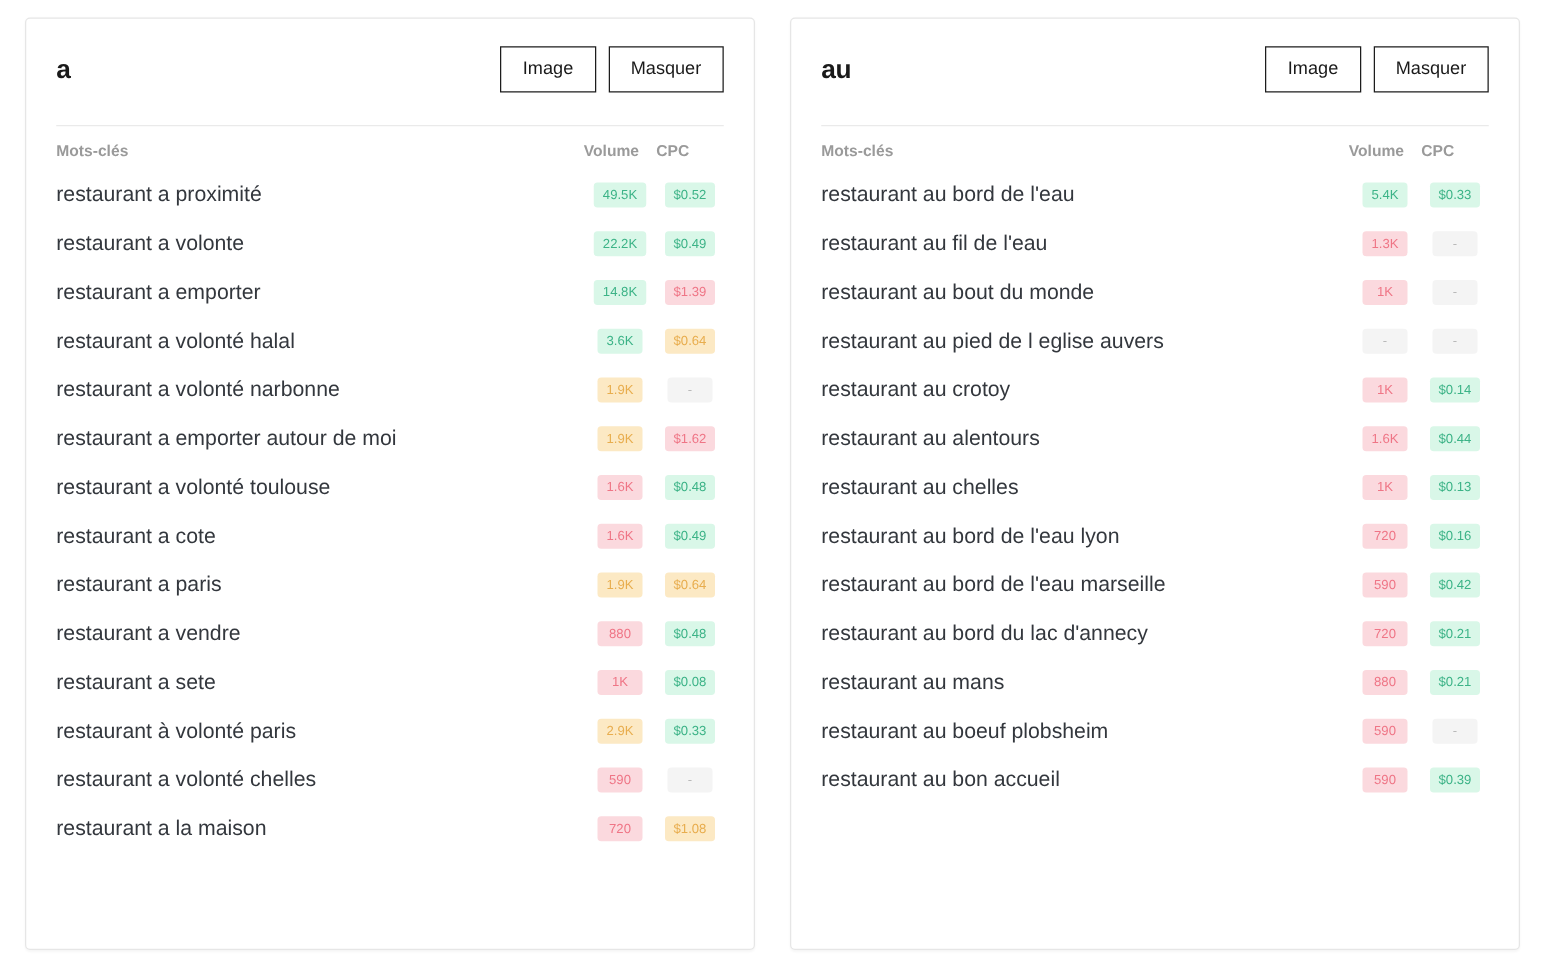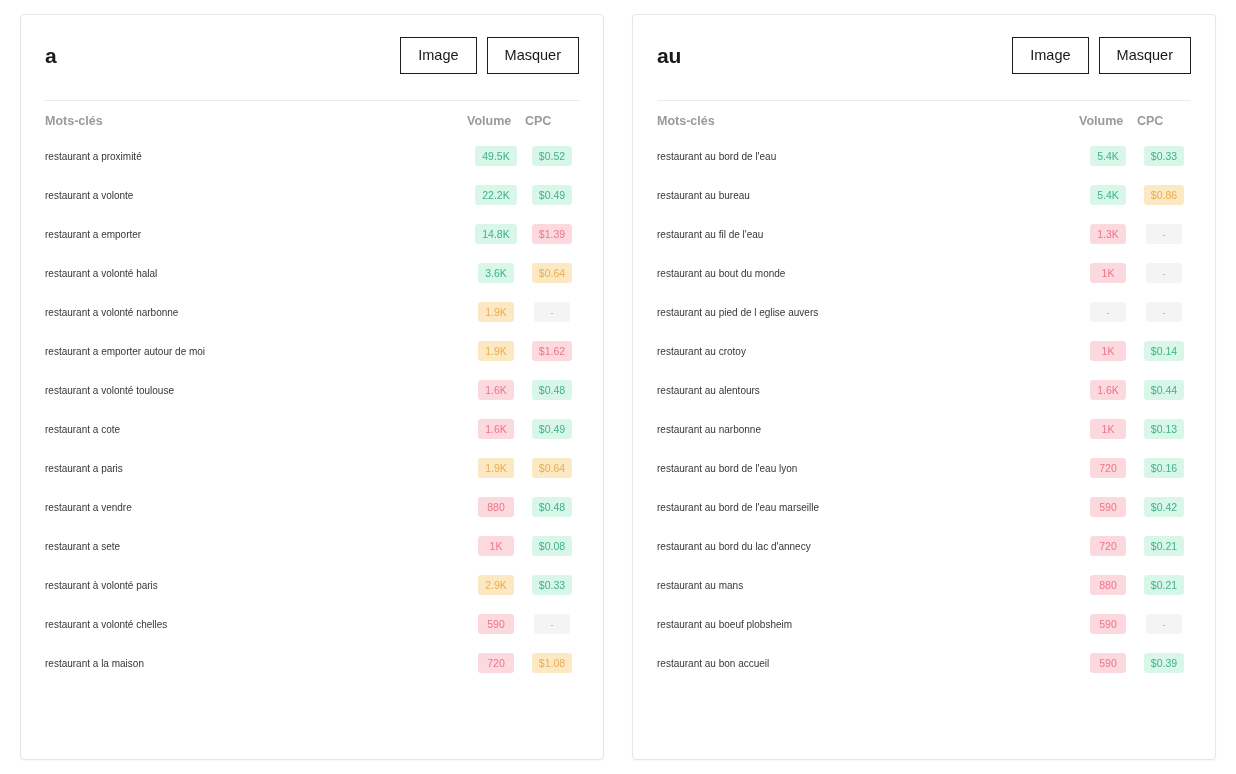--- a/index.html
+++ b/index.html
@@ -91,21 +91,21 @@
   th.col-vol  { width: 58px; text-align: center; }
   th.col-cpc  { width: 54px; text-align: center; }
 
   table.kw-table td {
     padding: 0;
     vertical-align: middle;
     height: 39px;
   }
 
   td.kw-name {
-    font-size: 10px;
+    font-size: 17px;
     color: #33373d;
     padding-right: 10px;
     white-space: nowrap;
     overflow: hidden;
     text-overflow: ellipsis;
   }
 
   td.cell-vol, td.cell-cpc {
     text-align: center;
   }
@@ -237,25 +237,20 @@
             <th class="col-cpc">CPC</th>
           </tr>
         </thead>
         <tbody>
           <tr>
             <td class="kw-name">restaurant au bord de l'eau</td>
             <td class="cell-vol"><span class="badge green">5.4K</span></td>
             <td class="cell-cpc"><span class="badge green">$0.33</span></td>
           </tr>
           <tr>
-            <td class="kw-name">restaurant au bureau</td>
-            <td class="cell-vol"><span class="badge green">5.4K</span></td>
-            <td class="cell-cpc"><span class="badge orange">$0.86</span></td>
-          </tr>
-          <tr>
             <td class="kw-name">restaurant au fil de l'eau</td>
             <td class="cell-vol"><span class="badge red">1.3K</span></td>
             <td class="cell-cpc"><span class="badge none">-</span></td>
           </tr>
           <tr>
             <td class="kw-name">restaurant au bout du monde</td>
             <td class="cell-vol"><span class="badge red">1K</span></td>
             <td class="cell-cpc"><span class="badge none">-</span></td>
           </tr>
           <tr>
@@ -267,21 +262,21 @@
             <td class="kw-name">restaurant au crotoy</td>
             <td class="cell-vol"><span class="badge red">1K</span></td>
             <td class="cell-cpc"><span class="badge green">$0.14</span></td>
           </tr>
           <tr>
             <td class="kw-name">restaurant au alentours</td>
             <td class="cell-vol"><span class="badge red">1.6K</span></td>
             <td class="cell-cpc"><span class="badge green">$0.44</span></td>
           </tr>
           <tr>
-            <td class="kw-name">restaurant au narbonne</td>
+            <td class="kw-name">restaurant au chelles</td>
             <td class="cell-vol"><span class="badge red">1K</span></td>
             <td class="cell-cpc"><span class="badge green">$0.13</span></td>
           </tr>
           <tr>
             <td class="kw-name">restaurant au bord de l'eau lyon</td>
             <td class="cell-vol"><span class="badge red">720</span></td>
             <td class="cell-cpc"><span class="badge green">$0.16</span></td>
           </tr>
           <tr>
             <td class="kw-name">restaurant au bord de l'eau marseille</td>

